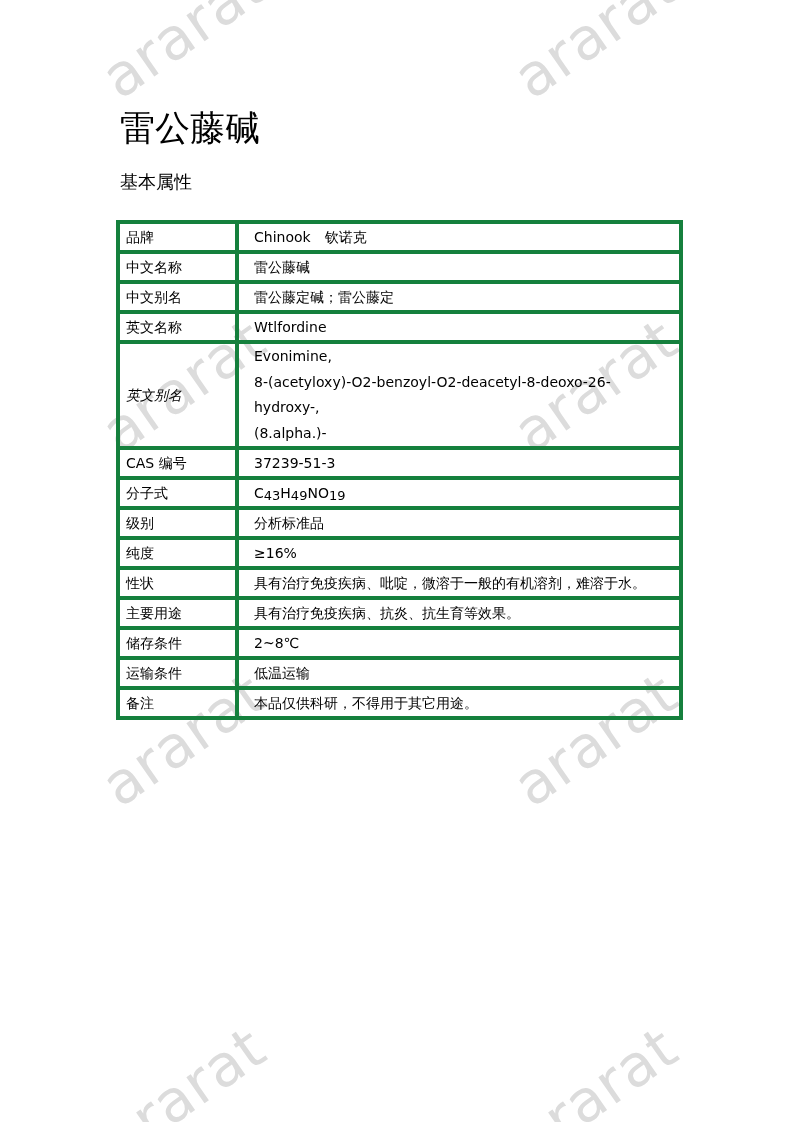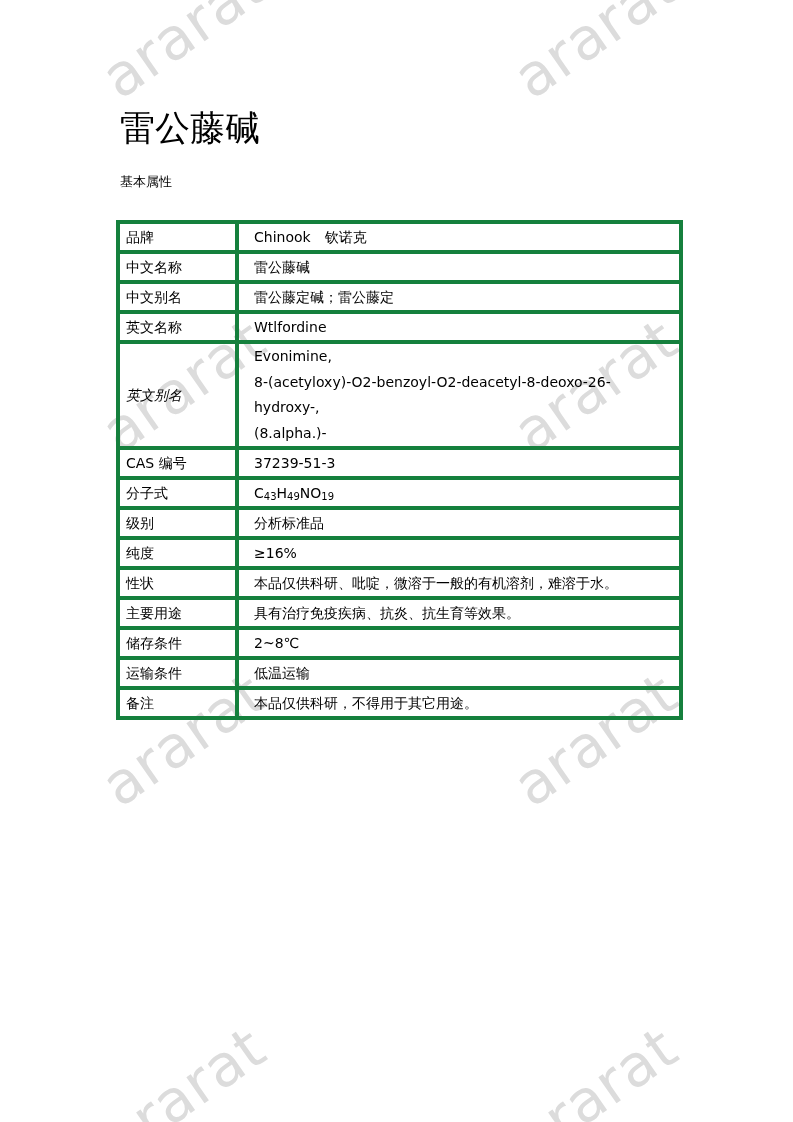--- a/index.html
+++ b/index.html
@@ -10,34 +10,34 @@
   .wm {
     position:absolute; font-family:"DejaVu Sans","Liberation Sans",sans-serif;
     font-size:58px; color:#dcdcdc; transform:rotate(-35deg); transform-origin:left bottom;
     white-space:nowrap; letter-spacing:1px; z-index:0; pointer-events:none;
   }
   .title {
     position:absolute; left:120px; top:106px; font-size:35px; line-height:44px;
     font-weight:normal; margin:0; z-index:1;
   }
   .subtitle {
-    position:absolute; left:120px; top:172px; font-size:13px; line-height:20px; z-index:1;
+    position:absolute; left:120px; top:172px; font-size:18px; line-height:20px; z-index:1;
   }
   table.props {
     position:absolute; left:116px; top:220px; width:567px; border-collapse:collapse;
     font-size:14px; z-index:1; background:transparent;
   }
   table.props td {
     border:4px solid #15803d; padding:0 6px; height:26px; vertical-align:middle;
     line-height:25px; background:transparent;
   }
   table.props td.k { width:103px; }
   table.props td.v { padding-left:15px; }
   .line { display:block; line-height:25.5px; }
-  sub { font-size:10px; vertical-align:-2px; line-height:0; }
+  sub { font-size:13px; vertical-align:-2px; line-height:0; }
 </style>
 </head>
 <body>
 
 <div class="wm" style="left:128px; top:44px;">ararat</div>
 <div class="wm" style="left:540px; top:44px;">ararat</div>
 <div class="wm" style="left:128px; top:398px;">ararat</div>
 <div class="wm" style="left:540px; top:398px;">ararat</div>
 <div class="wm" style="left:128px; top:752px;">ararat</div>
 <div class="wm" style="left:540px; top:752px;">ararat</div>
@@ -84,21 +84,21 @@
     <tr>
       <td class="k">级别</td>
       <td class="v">分析标准品</td>
     </tr>
     <tr>
       <td class="k">纯度</td>
       <td class="v">≥16%</td>
     </tr>
     <tr>
       <td class="k">性状</td>
-      <td class="v">本品仅供科研、吡啶，微溶于一般的有机溶剂，难溶于水。</td>
+      <td class="v">具有治疗免疫疾病、吡啶，微溶于一般的有机溶剂，难溶于水。</td>
     </tr>
     <tr>
       <td class="k">主要用途</td>
       <td class="v">具有治疗免疫疾病、抗炎、抗生育等效果。</td>
     </tr>
     <tr>
       <td class="k">储存条件</td>
       <td class="v">2~8℃</td>
     </tr>
     <tr>

